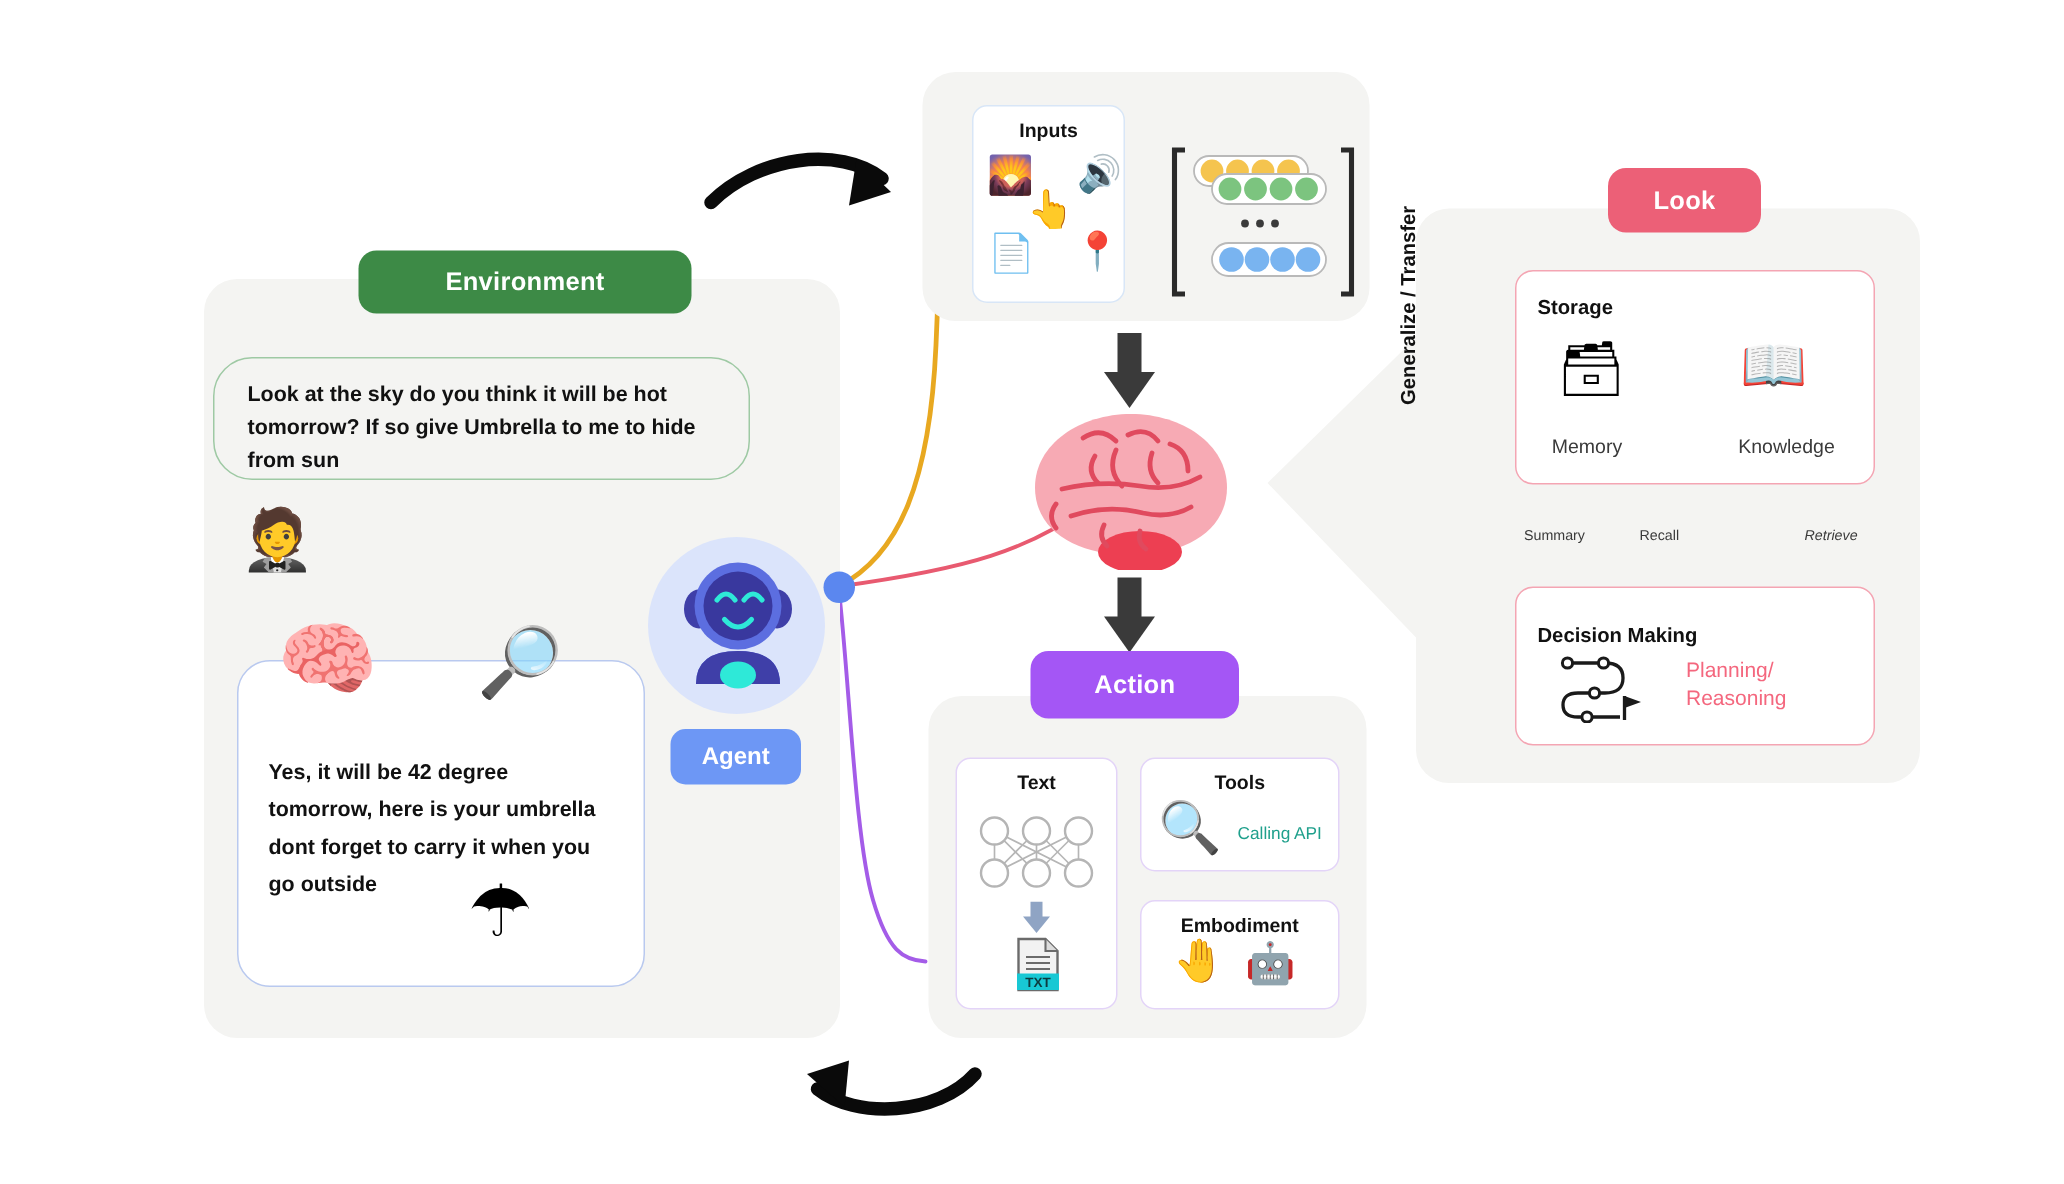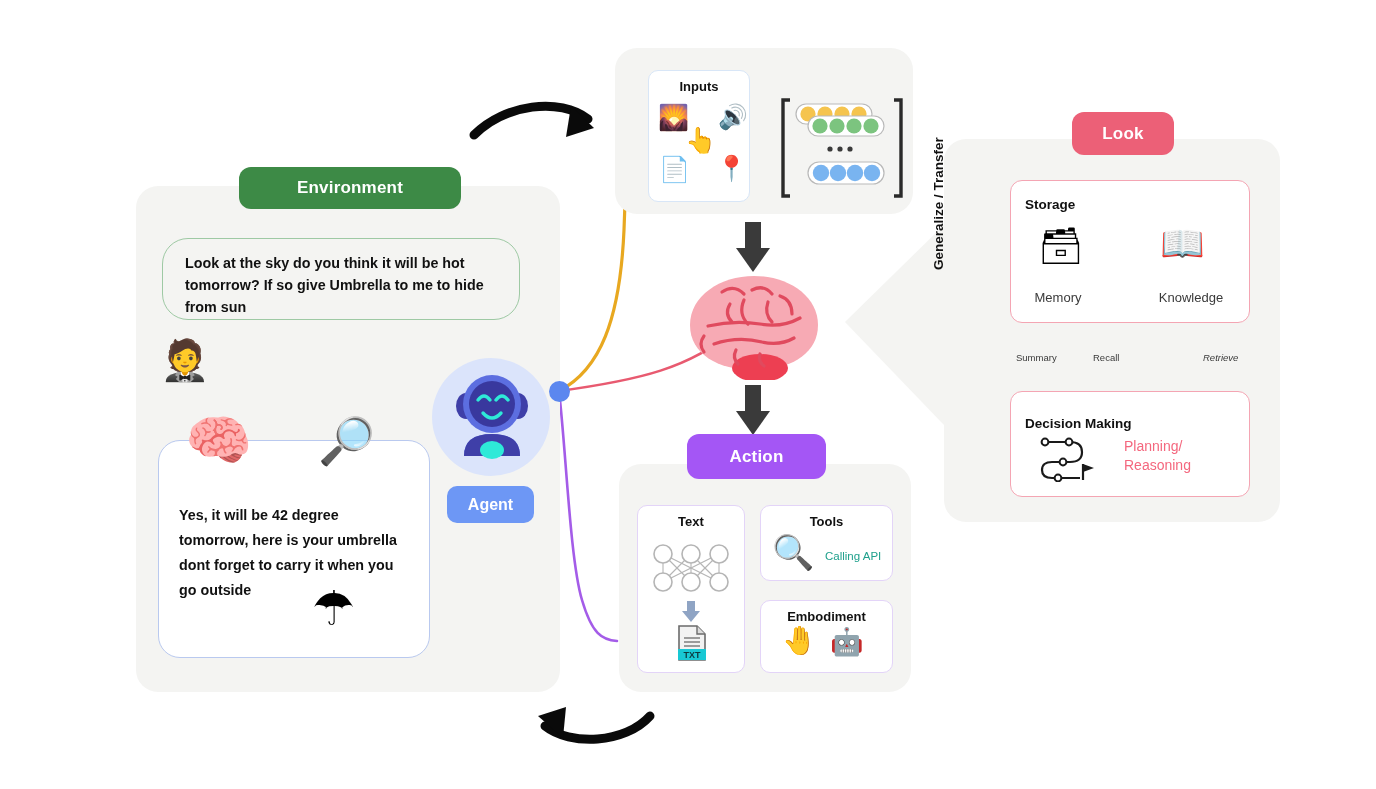--- a/index.html
+++ b/index.html
@@ -39,21 +39,21 @@
     letter-spacing: .2px;
     z-index: 40;
   }
 
   
   #env-panel { left: 136px; top: 186px; width: 424px; height: 506px; }
   #env-badge { left: 239px; top: 167px; width: 222px; height: 42px; background: #3d8a46; font-size: 17px; }
 
   .bubble-user {
     position: absolute;
-    left: 162px; top: 238px;
+    left: 142px; top: 238px;
     width: 358px; height: 82px;
     border: 1.3px solid #9ec9a4;
     border-radius: 26px;
     box-sizing: border-box;
     padding: 13px 20px 0 22px;
     font-size: 14.3px;
     font-weight: bold;
     line-height: 22px;
     color: #111111;
   }

